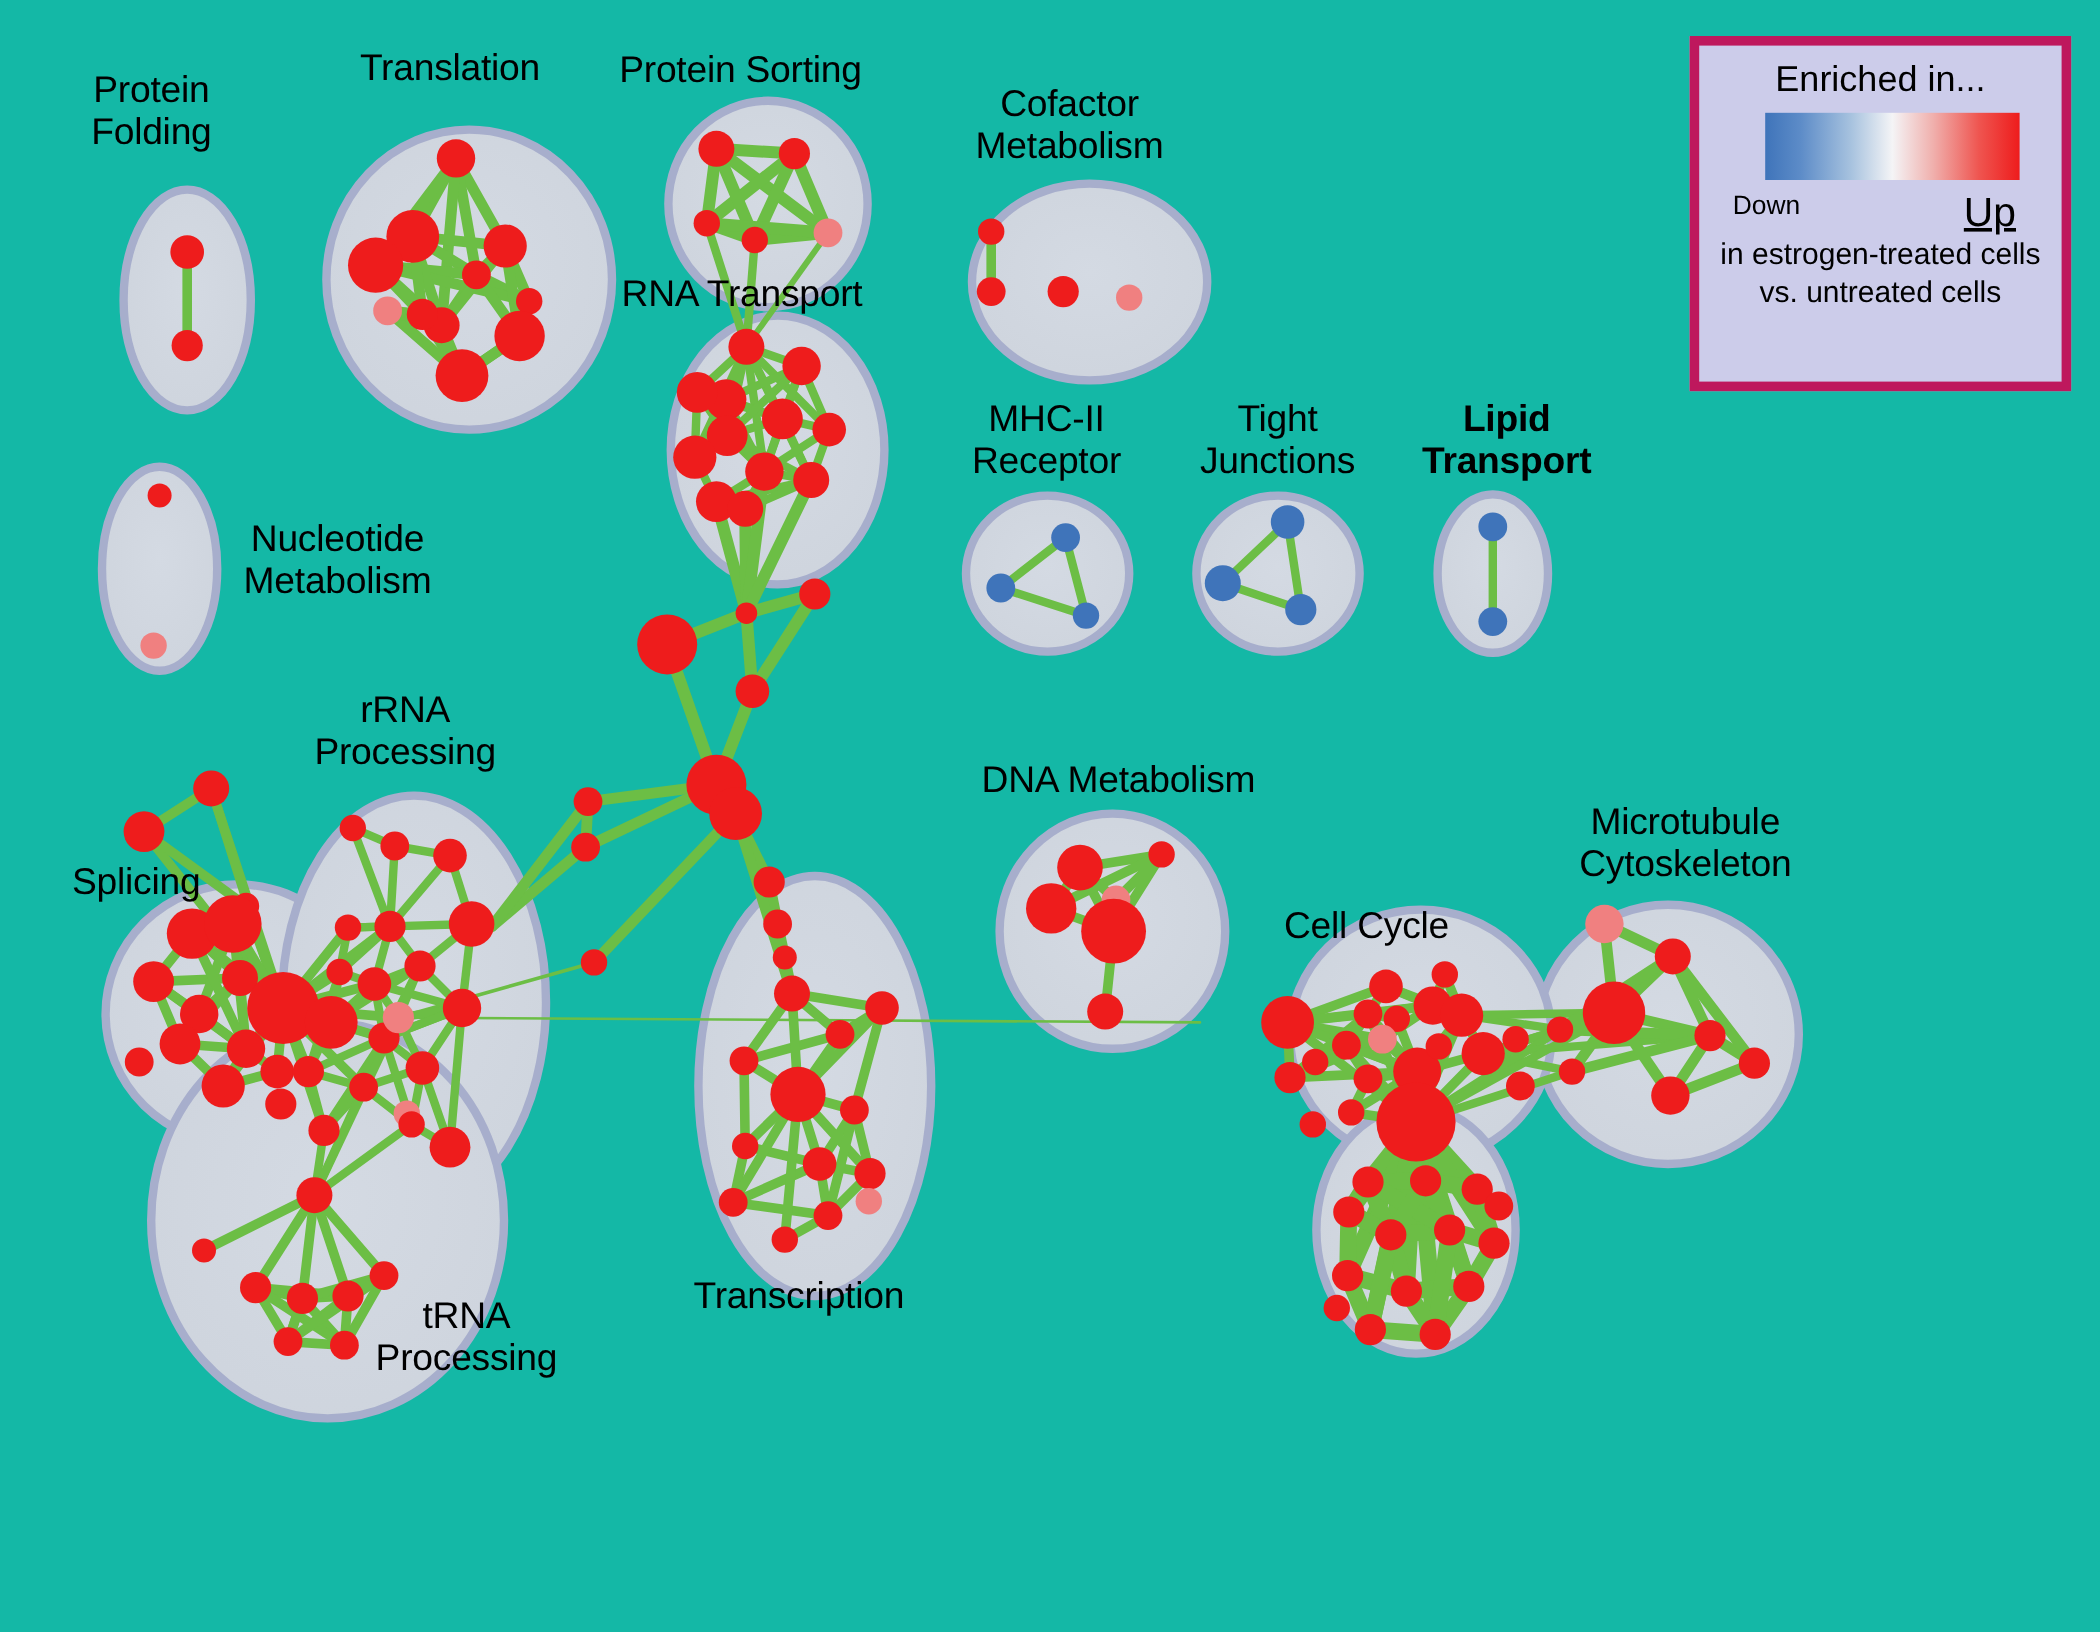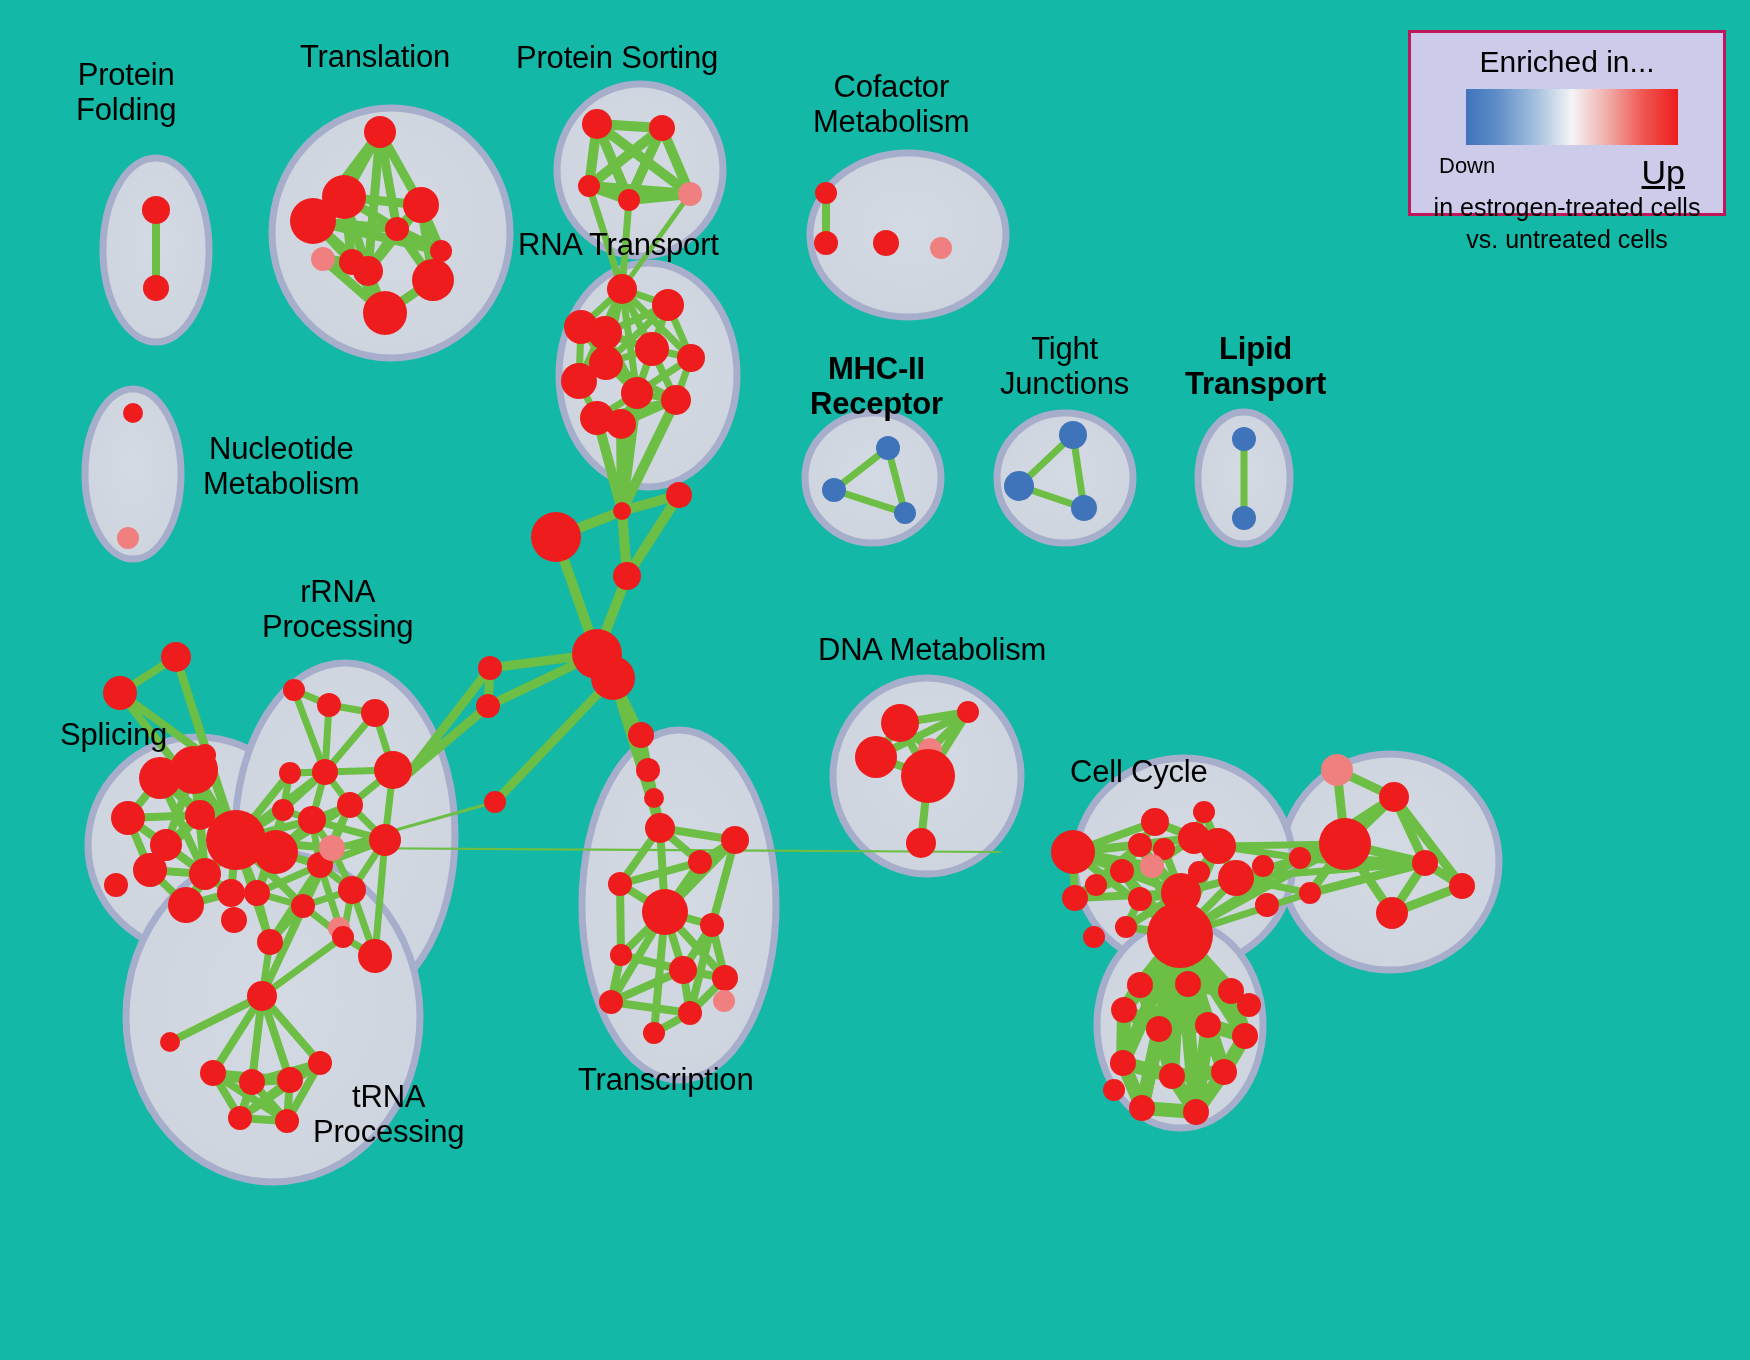--- a/index.html
+++ b/index.html
@@ -20,23 +20,23 @@
     line-height:1.12;
     font-weight:400;
     white-space:pre;
     text-align:center;
     letter-spacing:-0.2px;
   }
   
   #legend{
     position:absolute;
     left:1408px;top:30px;
-    width:318px;height:186px;
+    width:318px;height:296px;
     background:#ccccea;
-    border:3px solid #be185d;
+    border:8px solid #be185d;
     box-sizing:border-box;
   }
   #legend .lg-title{
     position:absolute;left:0;top:12px;width:100%;
     text-align:center;font-size:30px;color:#000;
   }
   #legend .lg-bar{
     position:absolute;left:55px;top:56px;width:212px;height:56px;
     background:linear-gradient(to right,#3f74ba 0%,#5d8cc8 14%,#a8c3df 34%,#f4f4f6 50%,#f0b0ad 66%,#ef5550 84%,#ee1c1c 100%);
   }
@@ -695,30 +695,32 @@
 
   <div class="label" style="left:76px;top:58px;">Protein
 Folding</div>
   <div class="label" style="left:300px;top:40px;">Translation</div>
   <div class="label" style="left:516px;top:41px;">Protein Sorting</div>
   <div class="label" style="left:813px;top:70px;">Cofactor
 Metabolism</div>
   <div class="label" style="left:518px;top:228px;">RNA Transport</div>
   <div class="label" style="left:203px;top:432px;">Nucleotide
 Metabolism</div>
-  <div class="label" style="left:810px;top:352px;font-weight:bold;">MHC-II
+  <div class="label" style="left:810px;top:332px;">MHC-II
 Receptor</div>
   <div class="label" style="left:1000px;top:332px;">Tight
 Junctions</div>
   <div class="label" style="left:1185px;top:332px;font-weight:bold;">Lipid
 Transport</div>
   <div class="label" style="left:262px;top:575px;">rRNA
 Processing</div>
   <div class="label" style="left:60px;top:718px;">Splicing</div>
   <div class="label" style="left:818px;top:633px;">DNA Metabolism</div>
+  <div class="label" style="left:1316px;top:668px;">Microtubule
+Cytoskeleton</div>
   <div class="label" style="left:1070px;top:755px;">Cell Cycle</div>
   <div class="label" style="left:578px;top:1063px;">Transcription</div>
   <div class="label" style="left:313px;top:1080px;">tRNA
 Processing</div>
 
   <div id="legend">
     <div class="lg-title">Enriched in...</div>
     <div class="lg-bar"></div>
     <div class="lg-down">Down</div>
     <div class="lg-up">Up</div>

